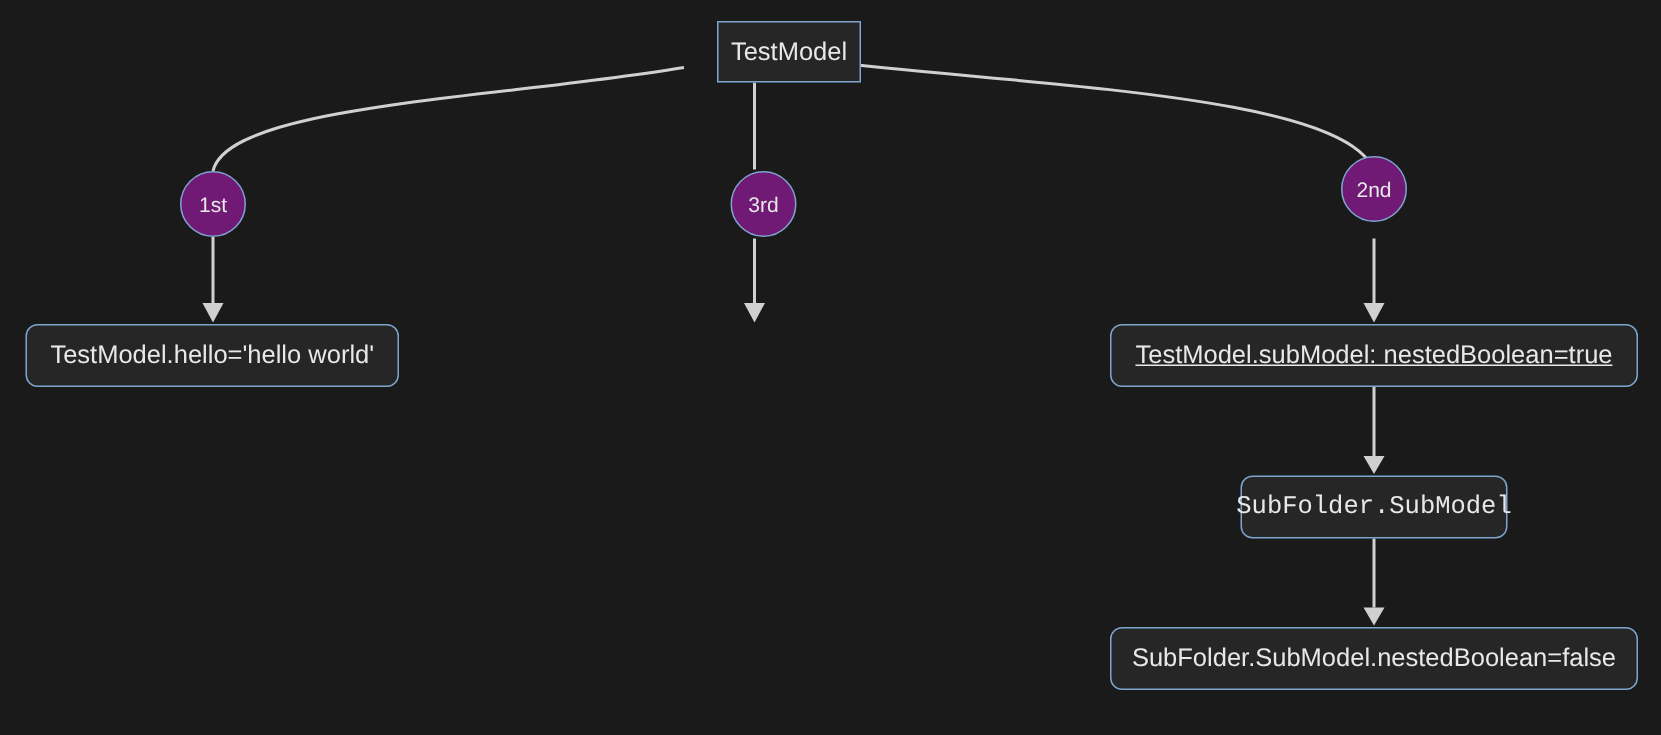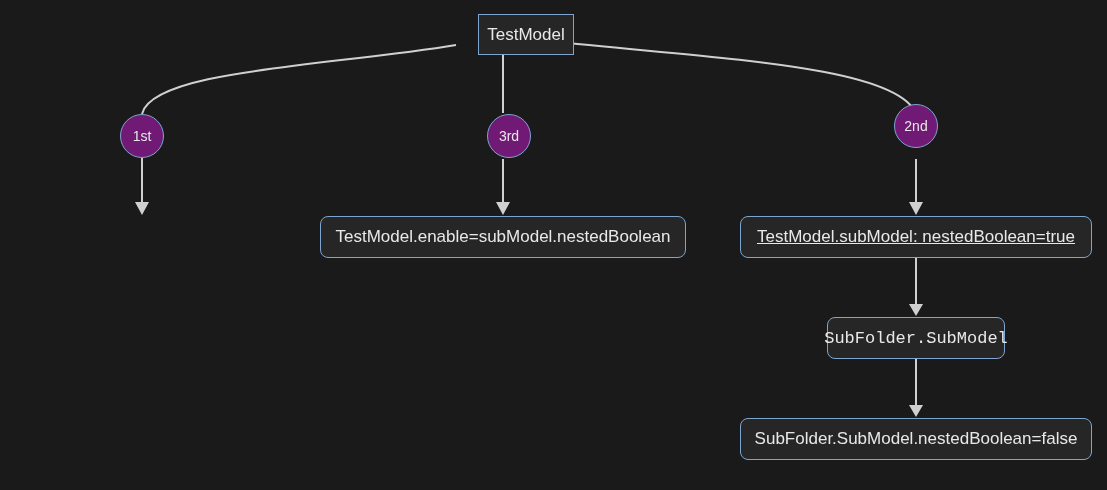--- a/index.html
+++ b/index.html
@@ -61,19 +61,19 @@
     <path d="M916,359 L916,405"></path>
     <polygon points="909,405 923,405 916,417"></polygon>
   </svg>
 
   <div class="node rect" style="left:455px;top:14px;width:96px;height:41px;">TestModel</div>
 
   <div class="node circle" style="left:120px;top:114px;width:44px;height:44px;">1st</div>
   <div class="node circle" style="left:487px;top:114px;width:44px;height:44px;">3rd</div>
   <div class="node circle" style="left:894px;top:104px;width:44px;height:44px;">2nd</div>
 
-  <div class="node rounded" style="left:320px;top:216px;width:366px;height:42px;">TestModel.enable=subModel.nestedBoolean</div>
+  <div class="node rounded" style="left:17px;top:216px;width:249px;height:42px;">TestModel.hello='hello world'</div>
   <div class="node rounded" style="left:740px;top:216px;width:352px;height:42px;text-decoration:underline;">TestModel.subModel: nestedBoolean=true</div>
 
   <div class="node rounded" style="left:827px;top:317px;width:178px;height:42px;font-family:Liberation Mono, monospace;">SubFolder.SubModel</div>
   <div class="node rounded" style="left:740px;top:418px;width:352px;height:42px;">SubFolder.SubModel.nestedBoolean=false</div>
 
 </div>
 
 </body></html>

